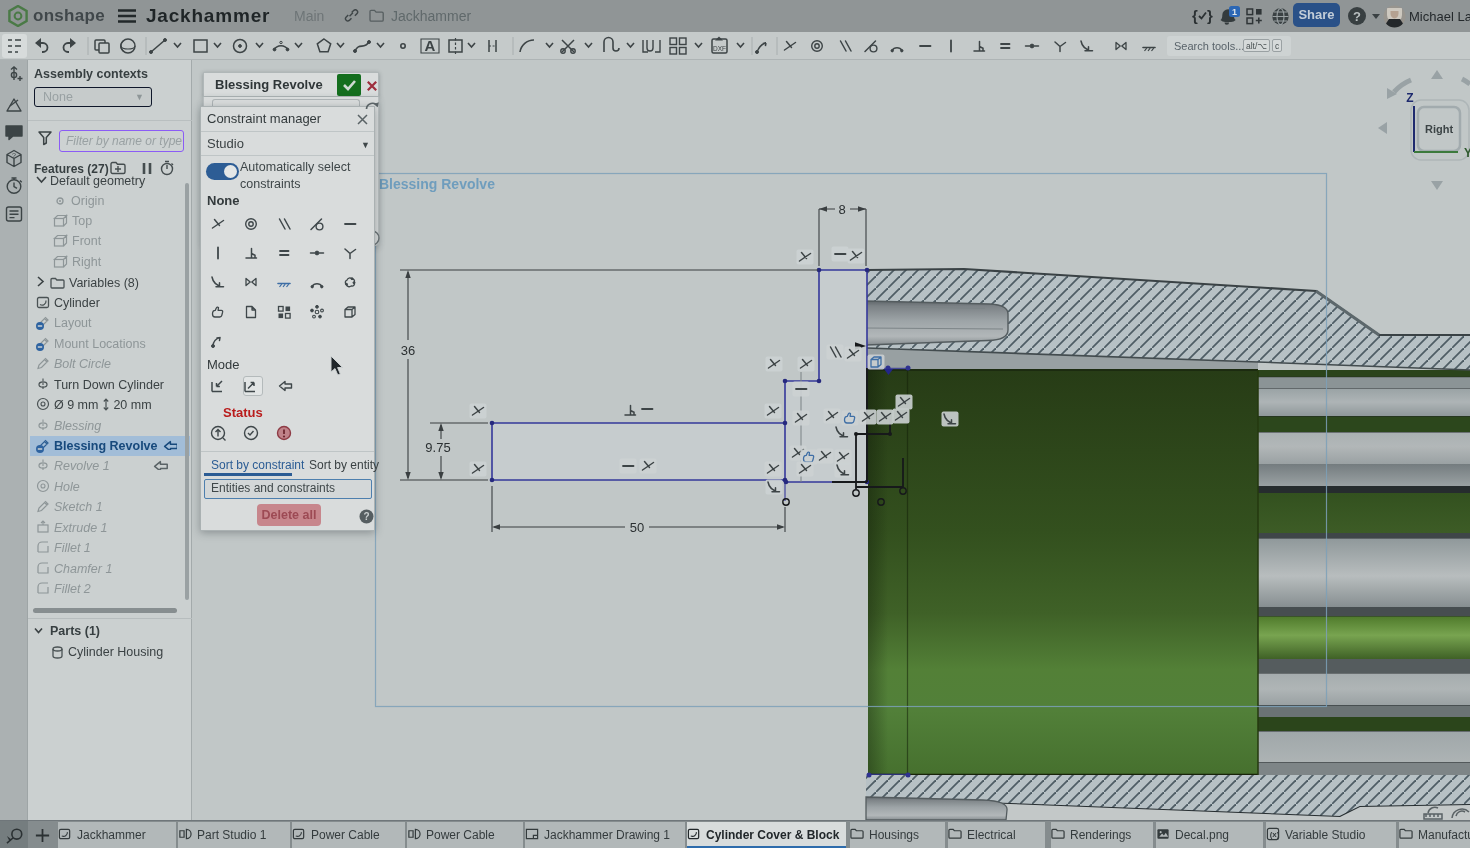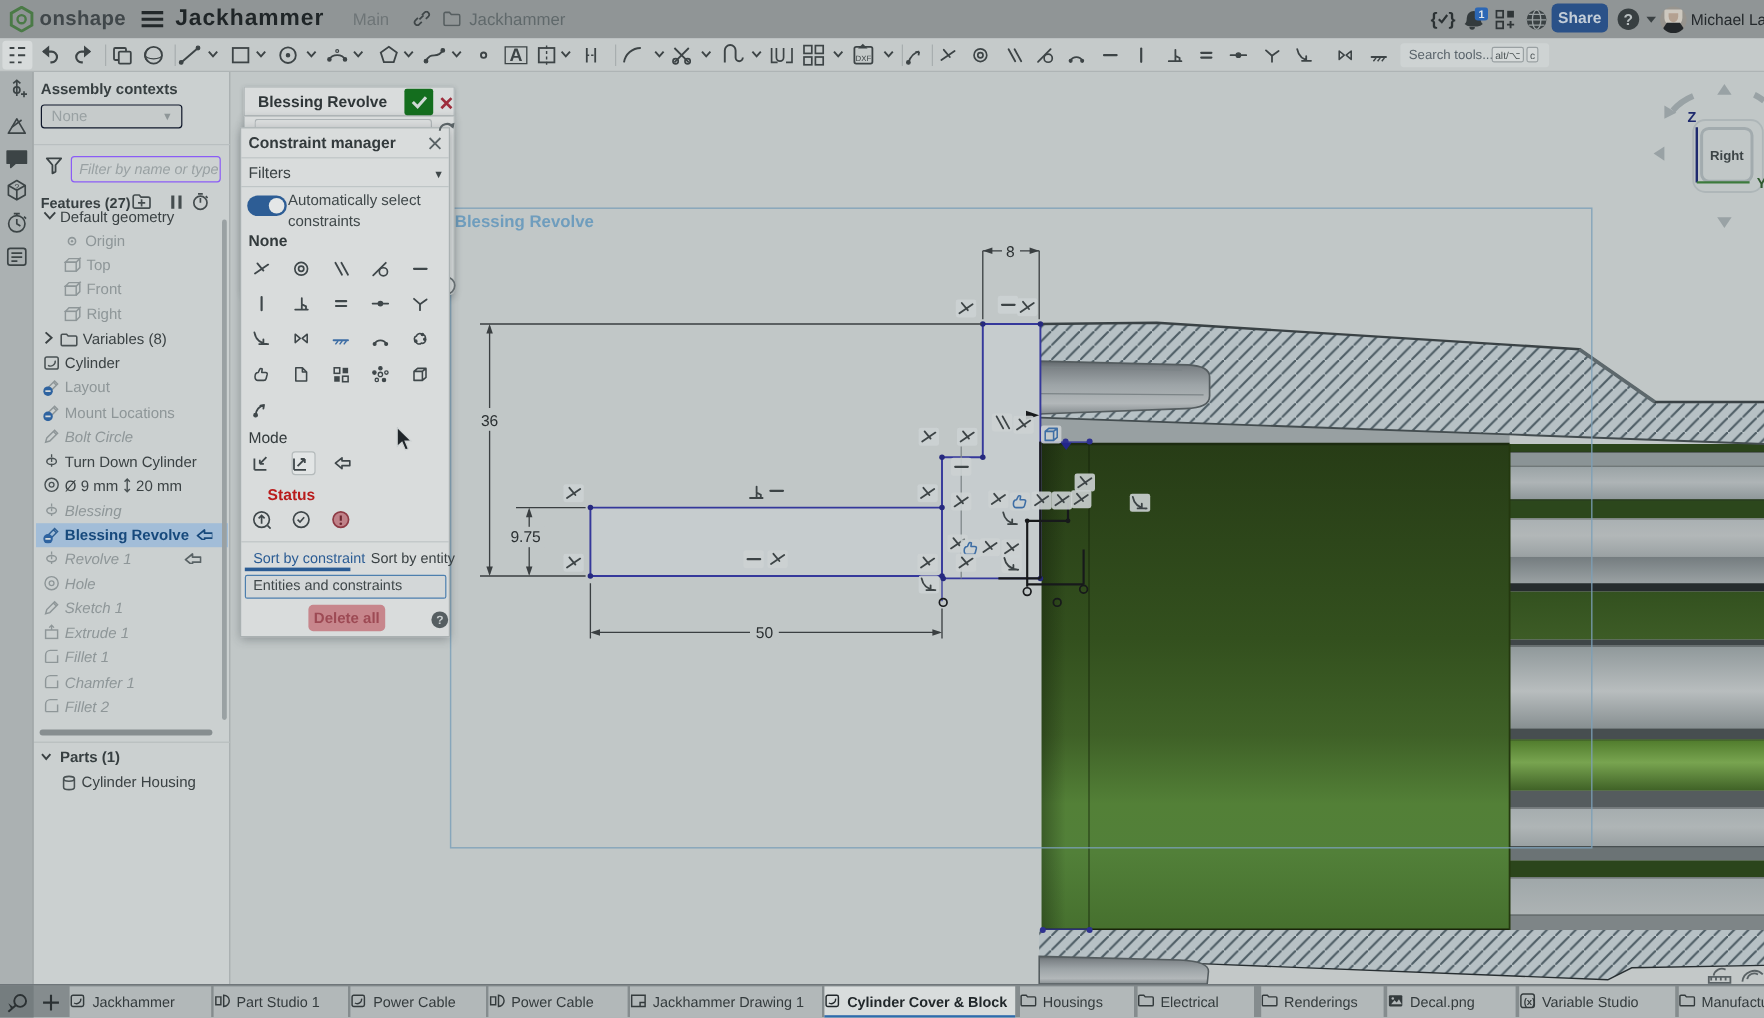--- a/index.html
+++ b/index.html
@@ -815,26 +815,26 @@
         <circle cx="8" cy="8" r="7" fill="none" stroke="#6a7275" stroke-width="1.4"></circle>
         <text x="8" y="12" font-size="10" fill="#6a7275" text-anchor="middle" font-weight="bold">?</text>
       </svg>
   </div>
 </div>
 <svg class="abs" style="left:364px;top:99px;z-index:8" width="17" height="17" viewBox="0 0 17 17">
   <path d="M2.5 10 a6 6 0 0 1 11-3" fill="none" stroke="#5a6366" stroke-width="1.7"></path>
   <path d="M14.8 3.2 l-1 5 -4-3.2 z" fill="#5a6366"></path>
 </svg>
 <div id="cmpanel">
-  <div class="abs" style="left:6px;top:4px;font-weight:bold;color:#333a3c">Constraint manager</div>
+  <div class="abs" style="left:6px;top:4px;font-weight:normal;color:#333a3c">Constraint manager</div>
   <svg class="abs" style="left:155px;top:6px" width="13" height="13" viewBox="0 0 13 13">
       <path d="M2 2 l9 9 M11 2 l-9 9" stroke="#5a6366" stroke-width="1.5"></path>
     </svg>
   <div class="abs" style="left:0;top:24px;width:173px;border-top:1px solid #bfc5c6"></div>
-  <div class="abs" style="left:6px;top:29px">Filters</div>
+  <div class="abs" style="left:6px;top:29px">Studio</div>
   <div class="abs" style="left:160px;top:33px;font-size:9px;color:#3f4749">▼</div>
   <div class="abs" style="left:0;top:48px;width:173px;border-top:1px solid #bfc5c6"></div>
   <div class="abs" style="left:5px;top:56px;width:33px;height:17px;border-radius:9px;background:#2d5d95"></div>
   <div class="abs" style="left:23px;top:58px;width:13px;height:13px;border-radius:7px;background:#e4e7e7"></div>
   <div class="abs" style="left:39px;top:52px;font-size:12.5px;color:#3f4749;line-height:17px">Automatically select<br>constraints</div>
   <div class="abs" style="left:6px;top:86px;font-weight:bold;color:#333a3c">None</div>
   <svg class="abs" style="left:0;top:104px" width="173" height="150" viewBox="0 0 173 150">
     <g stroke="#3f474a" fill="#3f474a">
       <use href="#g-coin" x="9" y="5"></use>
         <use href="#g-conc" x="42" y="5"></use>

